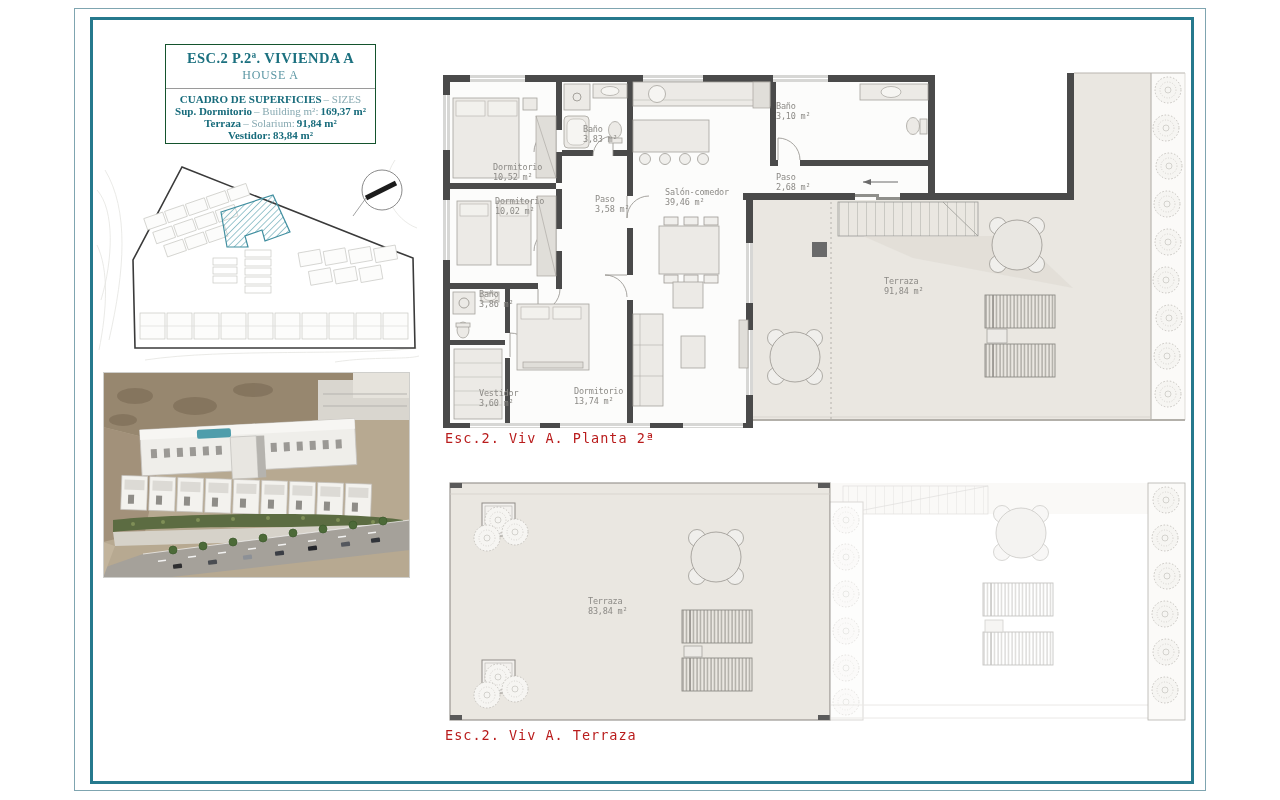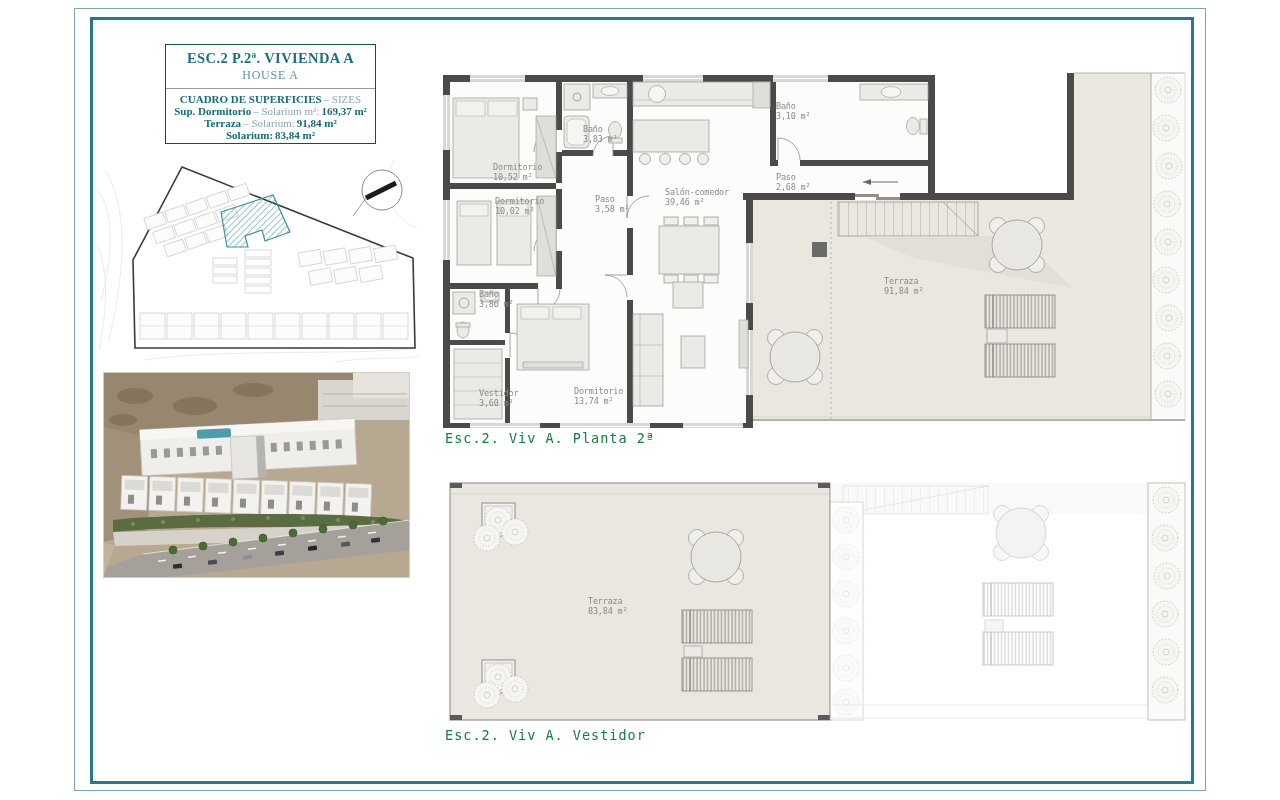--- a/index.html
+++ b/index.html
@@ -14,21 +14,21 @@
   .tb-top{height:43px;border-bottom:1px solid #9a9a9a;display:flex;flex-direction:column;
           justify-content:center;text-align:center;}
   .tb-t1{font-size:14.5px;font-weight:bold;color:#1b707f;letter-spacing:.4px;}
   .tb-t2{font-size:12px;color:#5b96a3;letter-spacing:.8px;margin-top:1px;}
   .tb-table{padding-top:4px;text-align:center;}
   .tb-row{font-size:11px;line-height:12px;}
   .tb-row span{margin:0 1px;}
   .tb-b{font-weight:bold;color:#176b7b;}
   .tb-l{color:#87a9b1;}
   
-  .caption{font-family:"DejaVu Sans Mono",monospace;font-size:13.5px;color:#15803d;
+  .caption{font-family:"DejaVu Sans Mono",monospace;font-size:13.5px;color:#b91c1c;
            letter-spacing:1px;white-space:nowrap;}
   
   .wall{fill:#4a4a4a;}
   .win{fill:#d7d7d5;}
   .furn{fill:#eceae6;stroke:#a6a39d;stroke-width:.8;}
   .furn2{fill:#e0ded9;stroke:#a6a39d;stroke-width:.7;}
   .door{fill:none;stroke:#918e89;stroke-width:.8;}
   .lbl{font-family:"DejaVu Sans Mono",monospace;font-size:8.5px;fill:#8c8a86;letter-spacing:-.2px;}
   .thin{stroke:#b9b6b0;stroke-width:1.2;fill:none;}
   .thin2{stroke:#d2cfc9;stroke-width:.7;fill:none;}
@@ -44,27 +44,27 @@
 <div class="abs tb">
   <div class="tb-top">
     <div class="tb-t1">ESC.2 P.2ª. VIVIENDA A</div>
     <div class="tb-t2">HOUSE A</div>
   </div>
   <div class="tb-table">
     <div class="tb-row">
       <span class="tb-b">CUADRO DE SUPERFICIES</span><span class="tb-l">– SIZES</span>
     </div>
     <div class="tb-row">
-      <span class="tb-b">Sup. Dormitorio</span><span class="tb-l">– Solarium m²:</span><span class="tb-b">169,37 m²</span>
+      <span class="tb-b">Sup. Dormitorio</span><span class="tb-l">– Building m²:</span><span class="tb-b">169,37 m²</span>
     </div>
     <div class="tb-row">
       <span class="tb-b">Terraza</span><span class="tb-l">– Solarium:</span><span class="tb-b">91,84 m²</span>
     </div>
     <div class="tb-row">
-      <span class="tb-b">Solarium:</span><span class="tb-b">83,84 m²</span>
+      <span class="tb-b">Vestidor:</span><span class="tb-b">83,84 m²</span>
     </div>
   </div>
 </div>
 
 <svg class="abs" style="left:95px;top:150px" width="325" height="215" viewBox="0 0 325 215">
   <defs>
     <pattern id="tealH" width="4.5" height="4.5" patternUnits="userSpaceOnUse" patternTransform="rotate(45)">
       <line x1="0" y1="0" x2="0" y2="4.5" stroke="#4b98a8" stroke-width="1.1"></line>
     </pattern>
   </defs>
@@ -578,13 +578,13 @@
     <rect x="705" y="3" width="37" height="237" fill="#fbfaf8" stroke="#b5b2ad" stroke-width=".8"></rect>
     <use href="#plant-l" x="723" y="20"></use>
       <use href="#plant-l" x="722" y="58"></use>
       <use href="#plant-l" x="724" y="96"></use>
       <use href="#plant-l" x="722" y="134"></use>
       <use href="#plant-l" x="723" y="172"></use>
       <use href="#plant-l" x="722" y="210"></use>
   </g>
 </svg>
 
-<div class="abs caption" style="left:445px;top:727px">Esc.2. Viv A. Vestidor</div>
+<div class="abs caption" style="left:445px;top:727px">Esc.2. Viv A. Terraza</div>
 
 </body></html>

